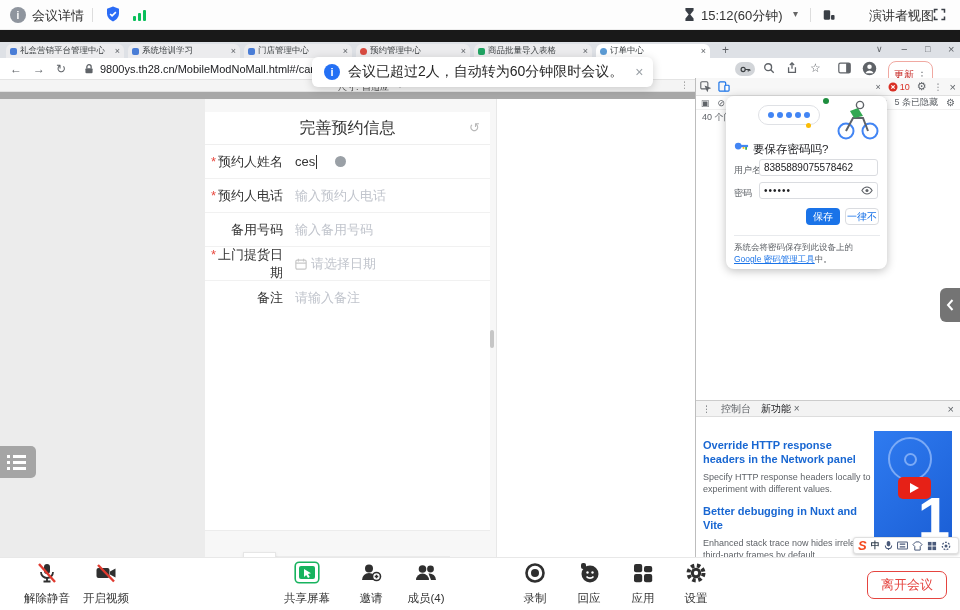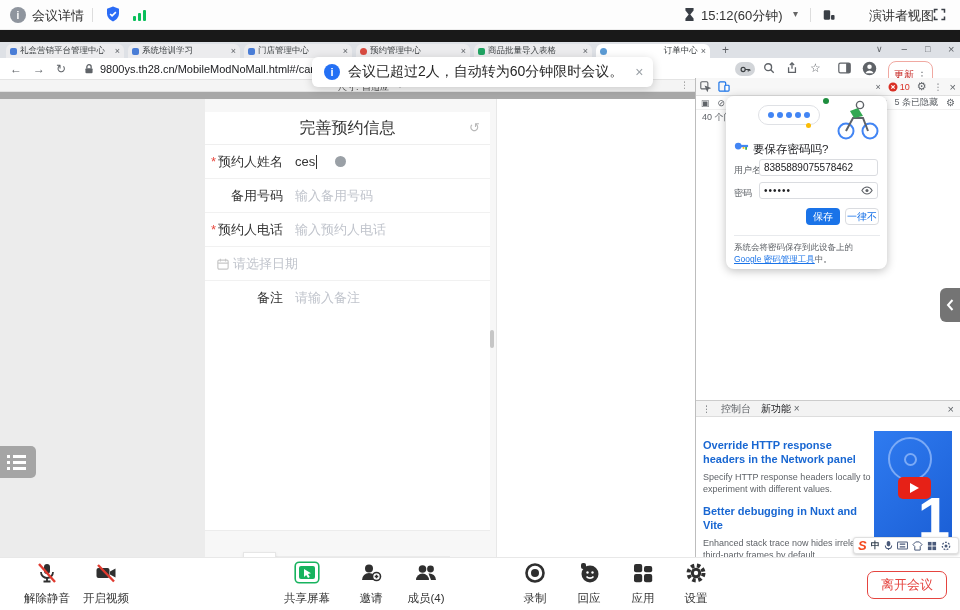--- a/index.html
+++ b/index.html
@@ -11,21 +11,21 @@
 
   
   .topbar { left:0; top:0; width:960px; height:30px; background:#fdfdfd; border-bottom:1px solid #ededed; z-index:90; }
   .topbar .txt { font-size:13px; color:#333; }
   .vdiv { width:1px; height:14px; background:#ddd; display:inline-block; }
 
   
   .blackband { left:0; top:30px; width:960px; height:12px; background:#191919; z-index:2; }
   .tabstrip { left:0; top:42px; width:960px; height:16px; background:#dee1e6; z-index:2; }
   .tab { position:absolute; top:2px; height:14px; background:#ececee; border-radius:6px 6px 0 0; display:flex; align-items:center; padding:0 4px; overflow:hidden; }
-  .tab.active { background:#fff;text-align:right; }
+  .tab.active { background:#fff; }
   .tab-title { font-size:8.5px; color:#3c4043; white-space:nowrap; overflow:hidden; flex:1; margin:0 3px; }
   .tab-x { font-size:9px; color:#5f6368; }
   .fav { width:7px; height:7px; border-radius:2px; flex:none; }
   .addrbar { left:0; top:58px; width:960px; height:22px; background:#fff; border-bottom:1px solid #e4e4e4; z-index:2; }
   .nav-ico { font-size:12px; color:#5f6368; }
   .url { font-size:11px; color:#202124; white-space:nowrap; overflow:hidden; }
   .update-pill { border:1px solid #f0a9a2; background:#fff; border-radius:8px; height:16px; display:inline-flex; align-items:center; padding:13px 5px; gap:3px; }
   .update-pill span { font-size:10px; color:#c5221f; }
   .devicebar { left:0; top:80px; width:695px; height:12px; background:#f4f4f4; border-bottom:1px solid #e2e2e2; z-index:2; font-size:9px; color:#444; }
   .grayband { left:0; top:92px; width:695px; height:7px; background:#a8a8a8; z-index:2; }
@@ -264,28 +264,29 @@
 
       <div class="frow">
         <span class="flabel"><span class="star">*</span><span>预约人姓名</span></span>
         <span class="fval">
             <span>ces</span>
             <span class="caret-bar"></span>
             <span class="graydot"></span>
           </span>
       </div>
       <div class="frow">
+        <span class="flabel"><span class="star">*</span><span>预约人电话</span></span>
+        <span class="fph">输入预约人电话</span>
+      </div>
+      <div class="frow">
         <span class="flabel"><span>备用号码</span></span>
         <span class="fph">输入备用号码</span>
       </div>
       <div class="frow">
-        <span class="flabel"><span class="star">*</span><span>预约人电话</span></span>
-        <span class="fph">输入预约人电话</span>
-      </div>
-      <div class="frow">
+        <span class="flabel"><span class="star">*</span><span>上门提货日期</span></span>
         <span class="fph">
           <svg width="12" height="12" viewBox="0 0 14 14">
               <rect x="1" y="2.5" width="12" height="10.5" rx="1.5" fill="none" stroke="#c8c8c8" stroke-width="1.4"></rect>
               <path d="M4 1v3M10 1v3M1 6h12" stroke="#c8c8c8" stroke-width="1.4"></path>
             </svg>
           <span>请选择日期</span>
         </span>
       </div>
       <div class="frow" style="border-bottom:none;">
         <span class="flabel"><span>备注</span></span>

